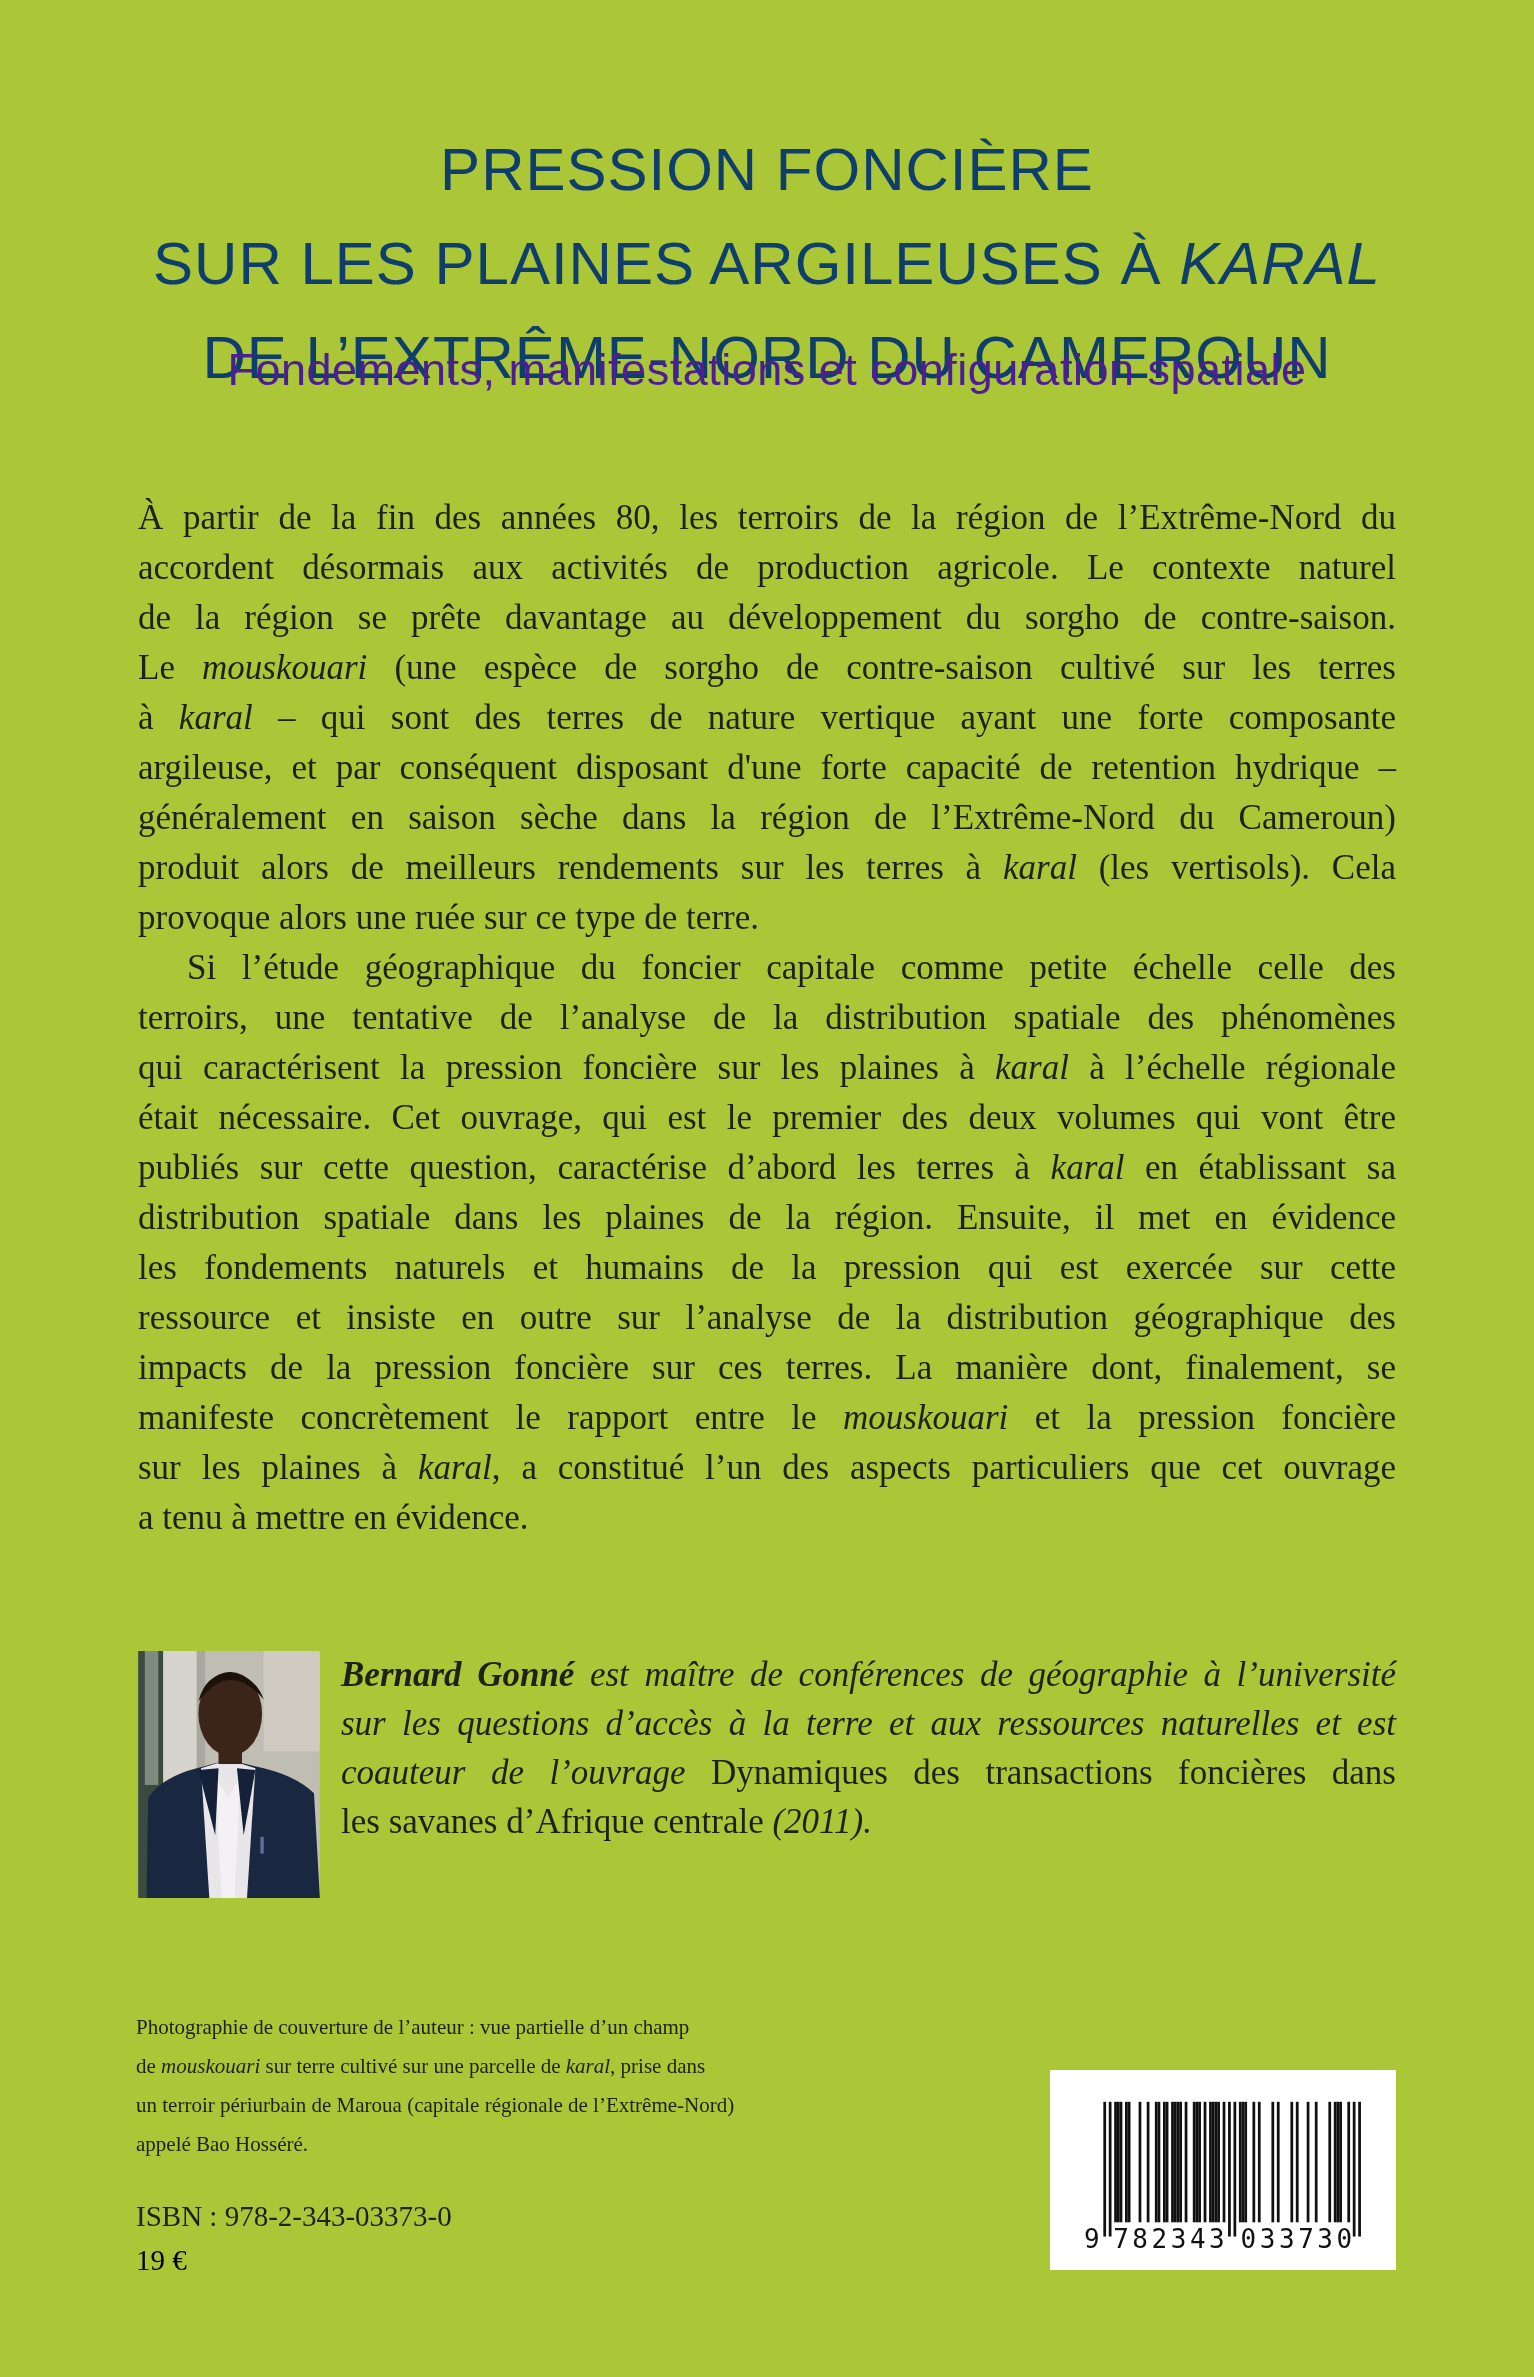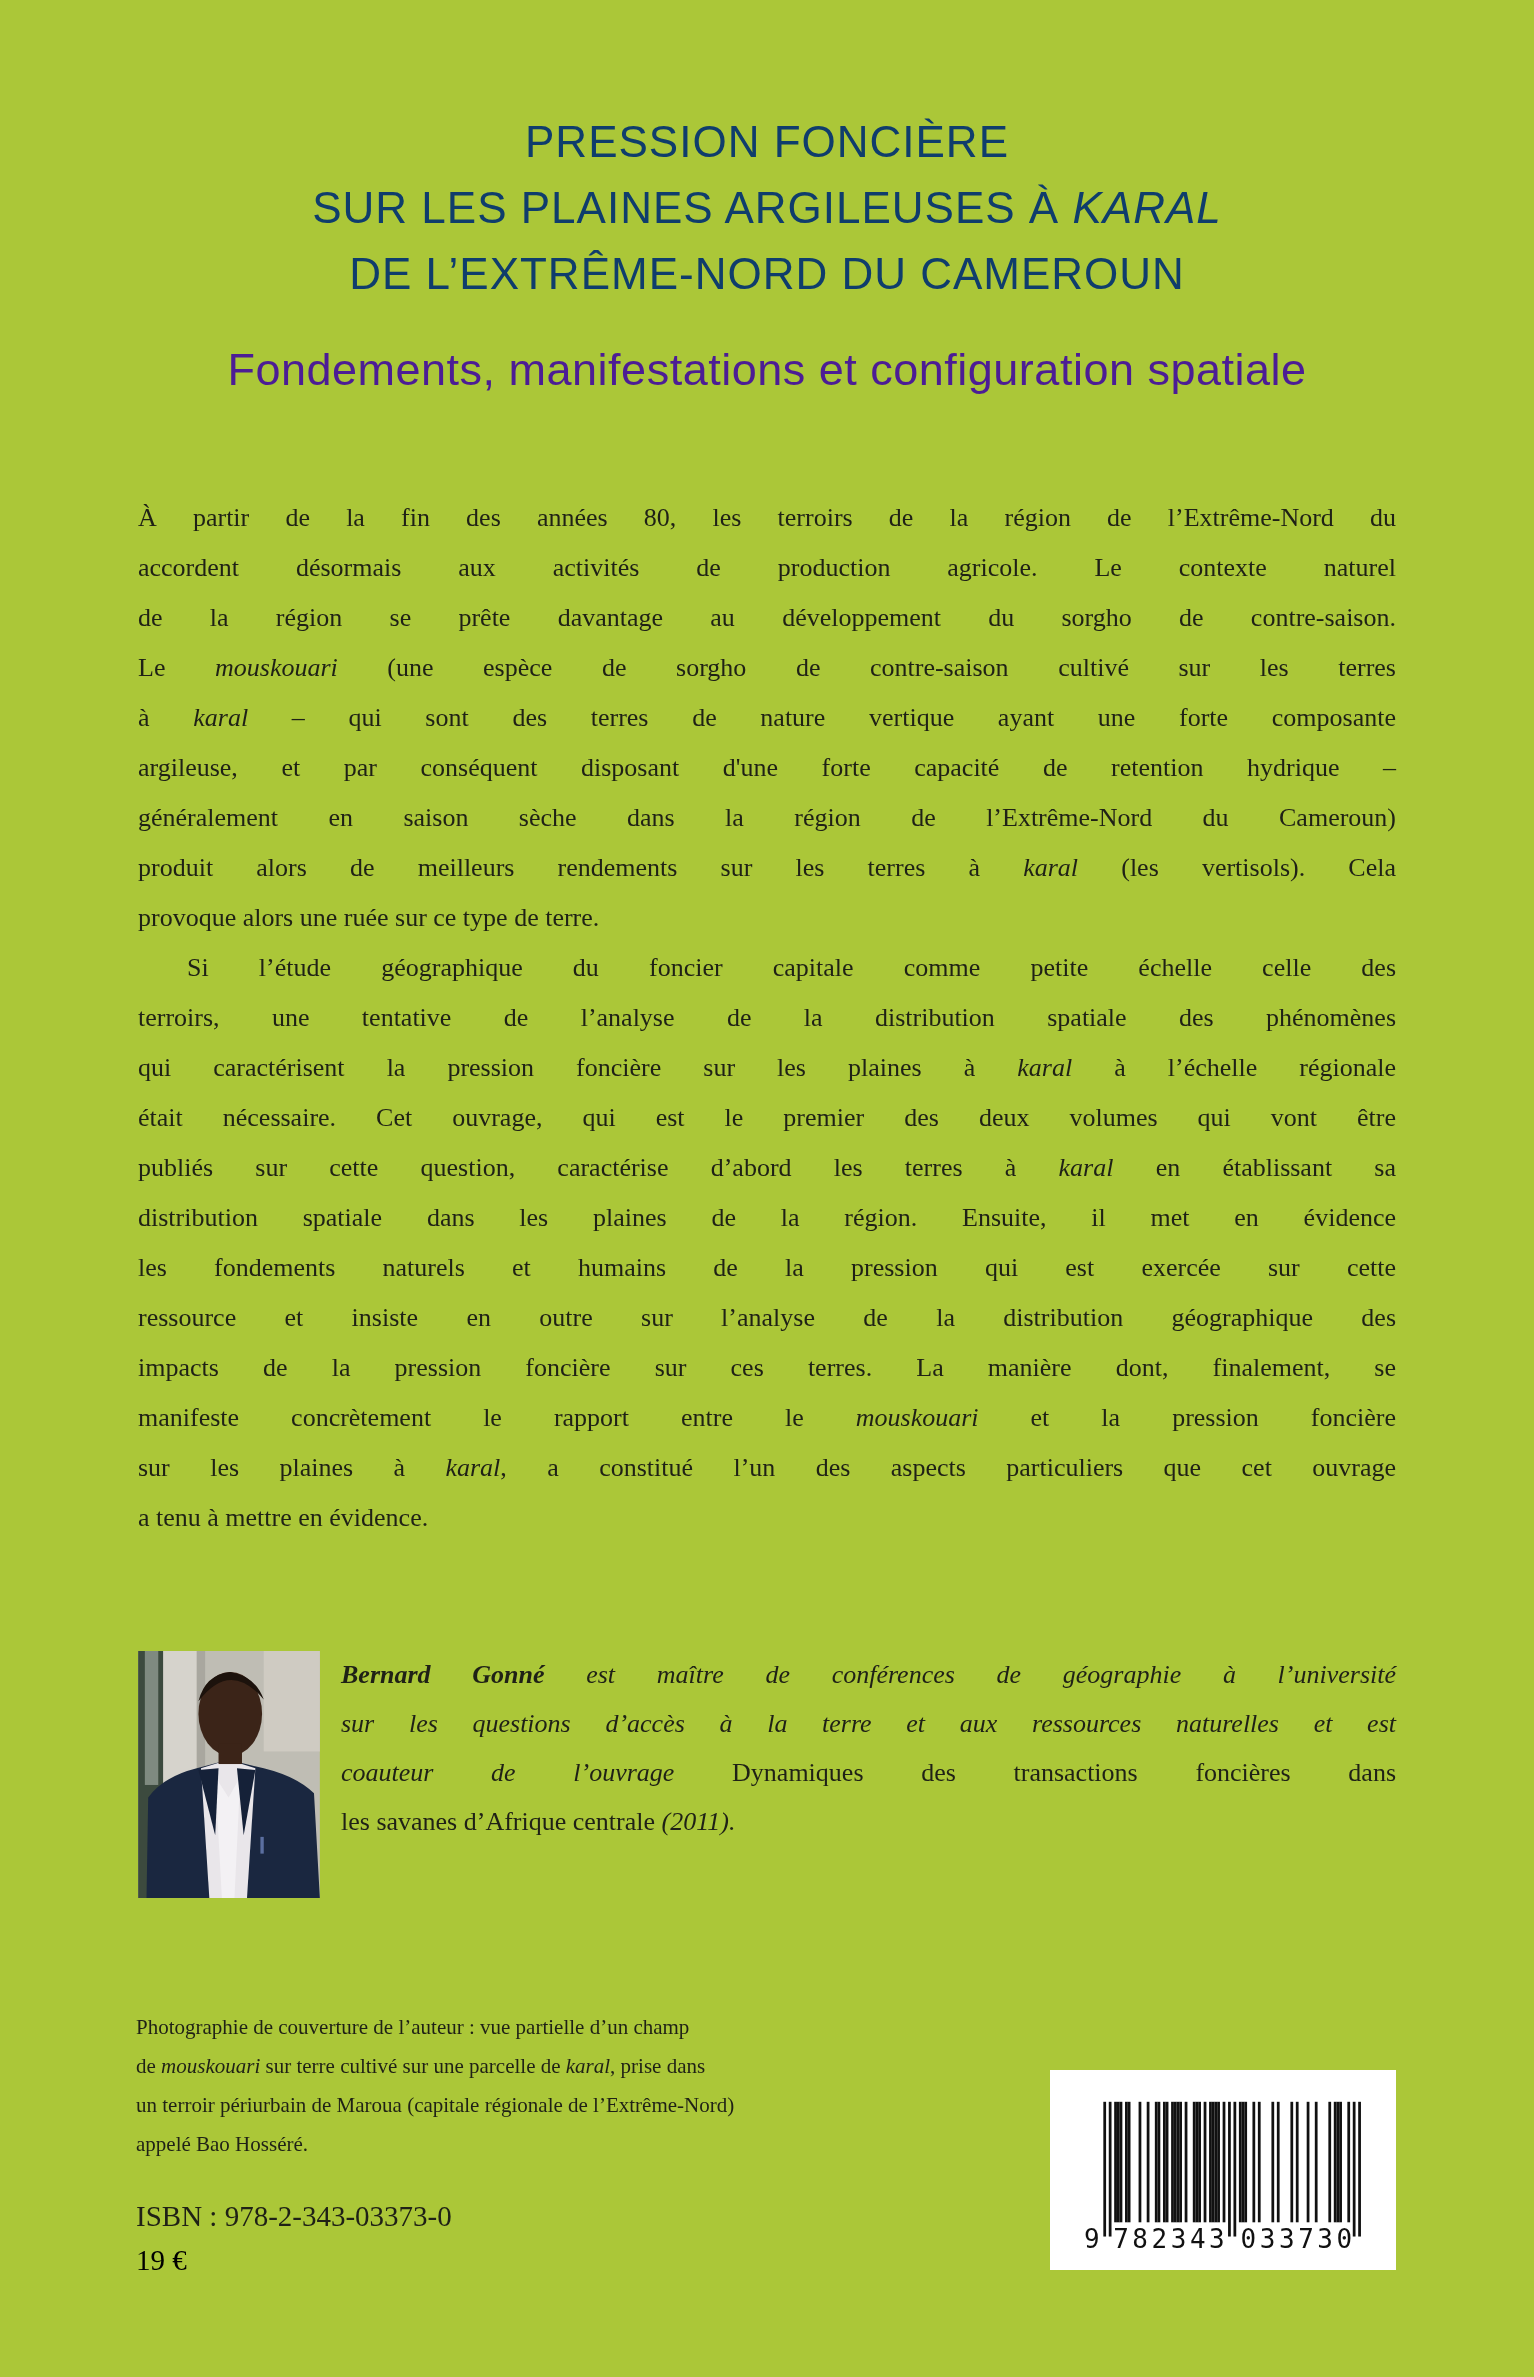--- a/index.html
+++ b/index.html
@@ -15,40 +15,41 @@
   .abs { position: absolute; }
 
   
   .title-block {
     left: 0; width: 1534px; top: 109px;
     text-align: center;
     font-family: "Liberation Sans", "DejaVu Sans", sans-serif;
     color: #0f3d6c;
   }
   .title-line {
-    font-size: 44px;
+    font-size: 60px;
     line-height: 66px;
     height: 66px;
     letter-spacing: 1px;
     white-space: nowrap;
+    margin-top: 28px;
   }
   .title-line i { font-style: italic; }
   .subtitle {
     left: 0; width: 1534px; top: 340px;
     text-align: center;
     font-family: "Liberation Sans", "DejaVu Sans", sans-serif;
     color: #4c1d95;
     font-size: 45px;
     line-height: 59px;
     letter-spacing: 0.5px;
     white-space: nowrap;
   }
 
   
-  .jblock { font-size: 26px; }
+  .jblock { font-size: 35px; }
   .jl {
     height: 50px;
     line-height: 50px;
     text-align: justify;
     text-align-last: justify;
     transform-origin: 0 50%;
     white-space: normal;
     overflow: visible;
   }
   .jl.last { text-align-last: left; }

